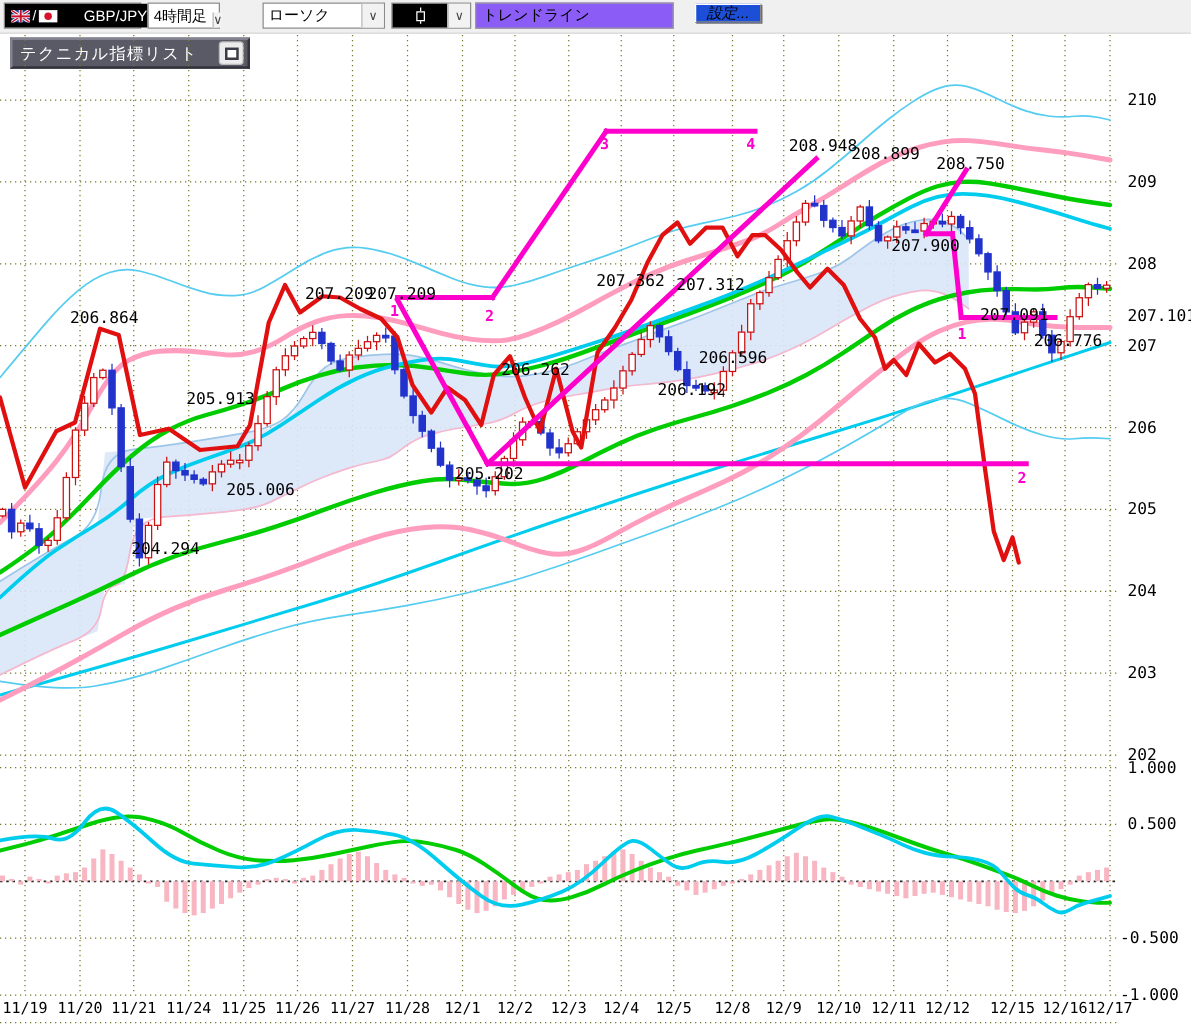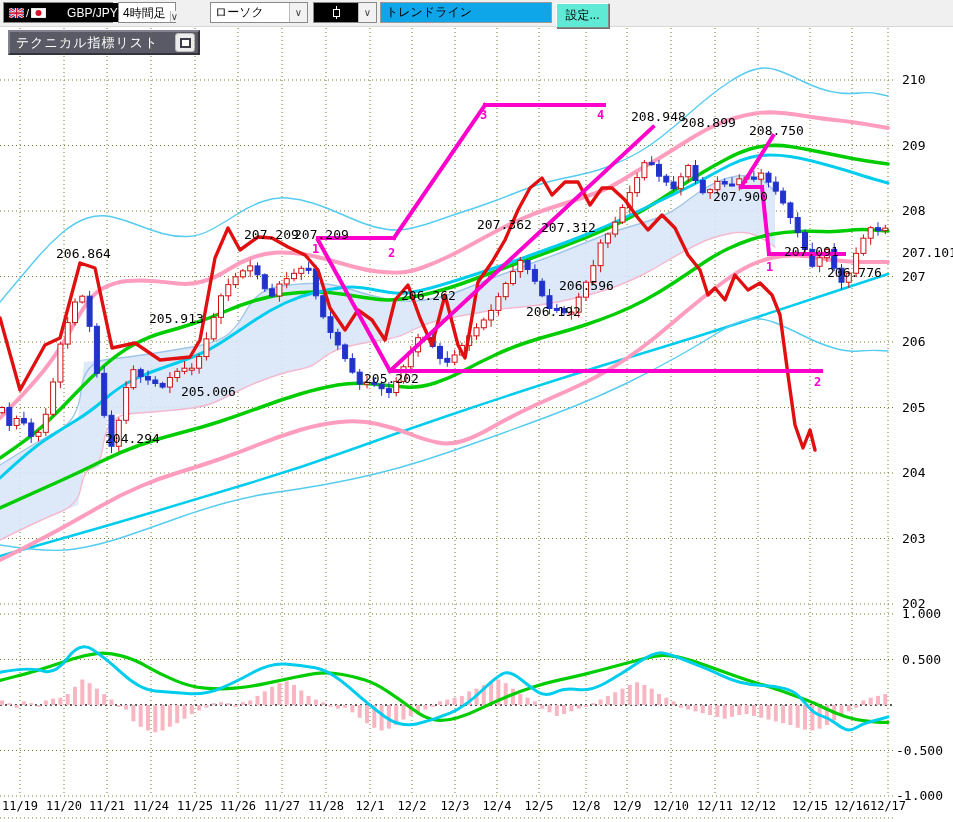--- a/index.html
+++ b/index.html
@@ -11,27 +11,27 @@
   .combo{position:absolute;top:2px;height:21px;background:#fff;border:1px solid #8a8a8a;
          display:flex;align-items:stretch;box-sizing:border-box;cursor:default;}
   .combo .val{display:flex;align-items:center;padding:0 4px;font-size:12px;color:#000;flex:1;white-space:nowrap;}
   .combo .arrow{width:17px;background:#f2f2f2;border-left:1px solid #bbb;display:flex;align-items:center;
                 justify-content:center;font-size:10px;color:#444;}
   .combo.dark .val{background:#000;color:#fff;}
   .pairbox{left:3px;width:110px;}
   .tfbox{left:118px;width:58px;align-items:flex-end;}
   .typebox{left:210px;width:98px;}
   .candlebox{left:313px;width:64px;}
-  .trendfield{position:absolute;left:380px;top:2px;width:172px;height:21px;background:#0ea5e9;
+  .trendfield{position:absolute;left:380px;top:2px;width:159px;height:21px;background:#8b5cf6;
               border:1px solid #9a9a9a;box-sizing:border-box;font-size:12px;color:#000;
               display:flex;align-items:center;padding:0 5px;}
-  .settings-btn{position:absolute;left:556px;top:3px;width:53px;height:25px;background:#5eead4;
+  .settings-btn{position:absolute;left:556px;top:3px;width:53px;height:15px;background:#1d4ed8;
                 border:1px solid #888;border-top-color:#fff;border-left-color:#fff;
                 box-shadow:1px 1px 0 #707070;font-size:12px;color:#000;display:flex;
-                align-items:center;justify-content:center;box-sizing:border-box;}
+                align-items:center;justify-content:center;box-sizing:border-box;font-style:italic;}
   .flag{width:15px;height:10px;display:inline-block;margin:0 1px;flex:none;}
   .flag svg{display:block;}
   .pairslash{color:#fff;font-size:11px;margin:0 1px;}
   .candle-glyph{display:inline-block;width:7px;height:13px;position:relative;margin:0 auto;}
   .candle-glyph:before{content:"";position:absolute;left:3px;top:0;width:1px;height:13px;background:#fff;}
   .candle-glyph:after{content:"";position:absolute;left:0;top:3px;width:5px;height:6px;border:1px solid #fff;background:#000;}
   
   .ind-bar{position:absolute;left:8px;top:30px;width:192px;height:25px;background:#5a5a66;
            border:2px solid #33333d;border-top-color:#83838f;border-left-color:#83838f;
            box-sizing:border-box;display:flex;align-items:center;justify-content:space-between;

